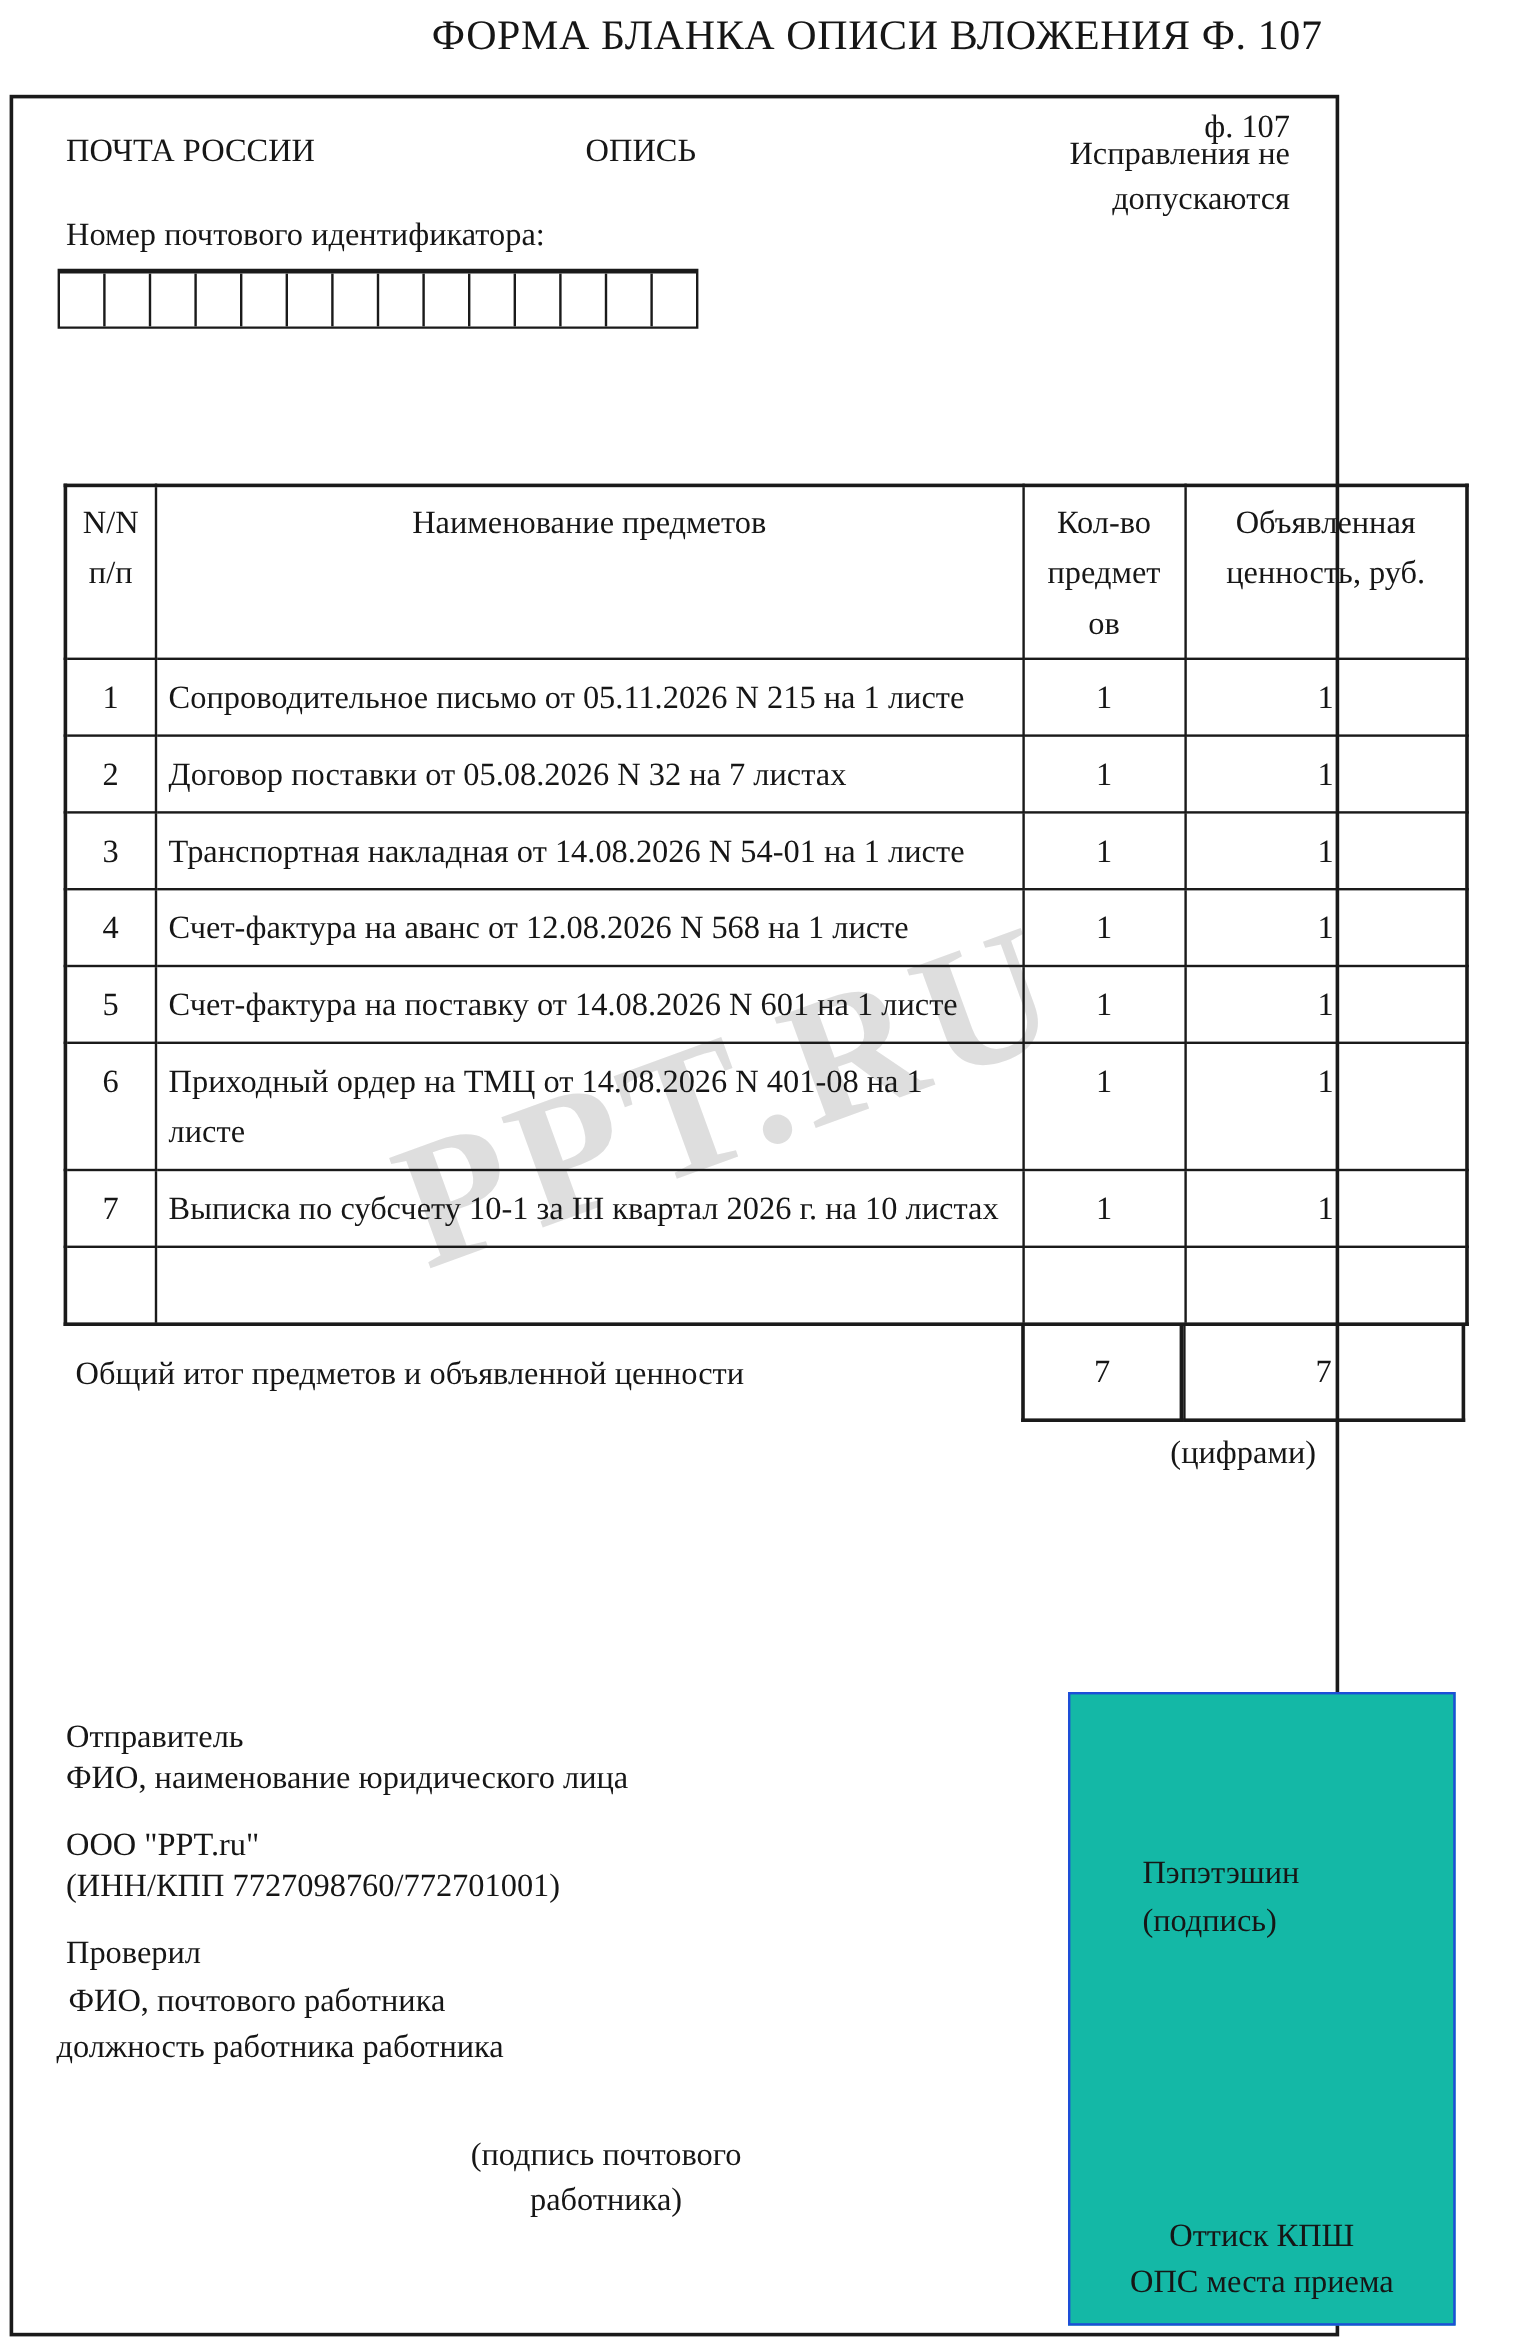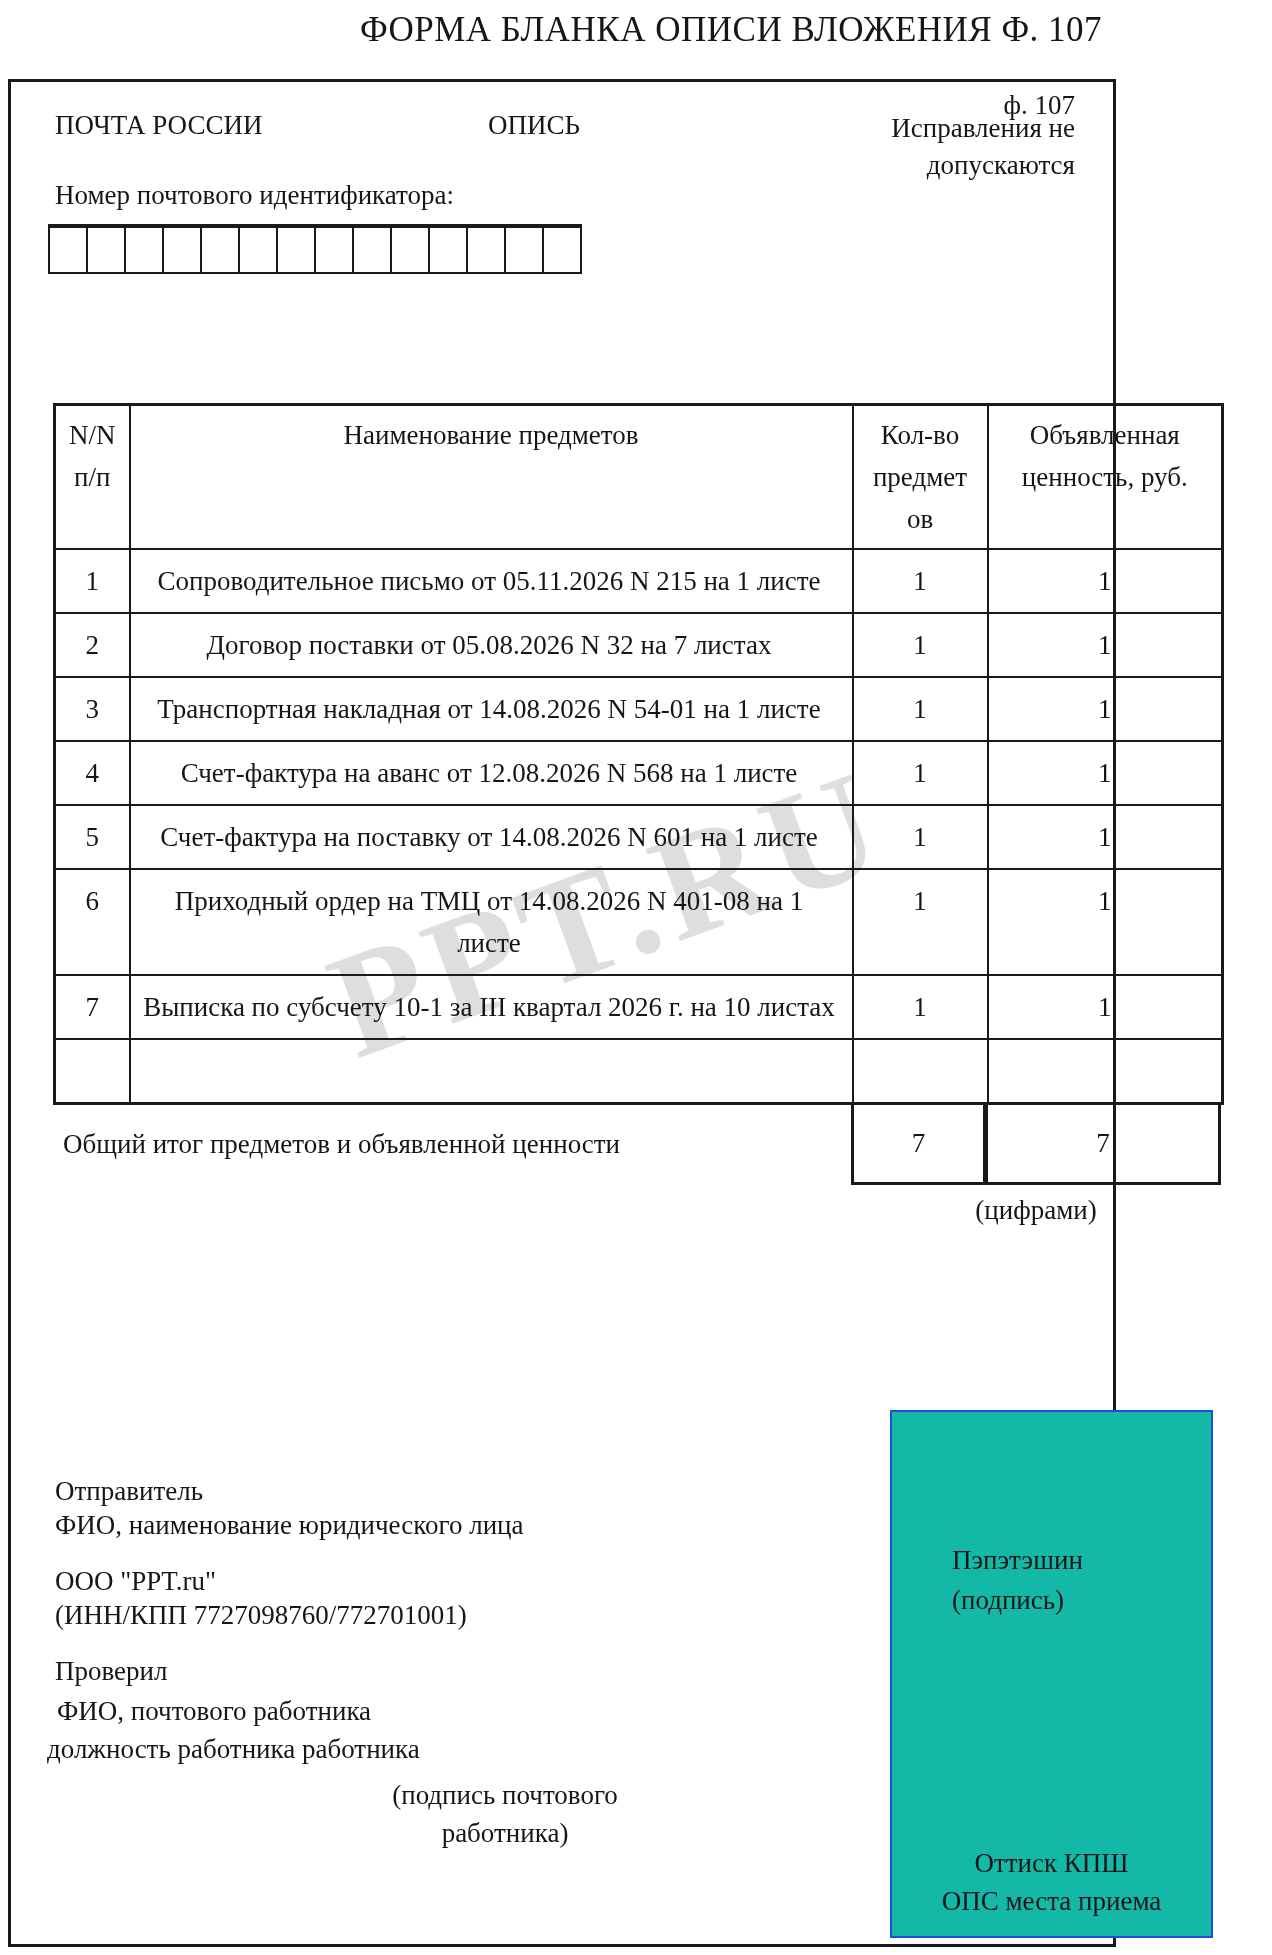--- a/index.html
+++ b/index.html
@@ -39,32 +39,32 @@
   .table-wrap { position:absolute; top:321px; left:42px; width:1168px; z-index:1; }
   table.items { border-collapse:collapse; width:1168px; table-layout:fixed;
     border:3px solid #1a1a1a; background:transparent; }
   table.items th, table.items td {
     border:2px solid #1a1a1a; vertical-align:top; line-height:42px;
     font-weight:normal; box-sizing:border-box; background:transparent;
   }
   table.items th { text-align:center; white-space:pre-line; padding:8px 6px; }
   table.items td { height:64px; padding:10px 8px; }
   .c-num, .c-qty, .c-val { text-align:center; }
-  .c-name { text-align:center; padding-left:10px !important; padding-right:14px !important; }
+  .c-name { text-align:left; padding-left:10px !important; padding-right:14px !important; }
 
   .total-row { display:flex; width:1168px; height:80px; }
   .total-label { width:798px; display:flex; align-items:center; padding-left:10px;
     box-sizing:border-box; }
   .total-qty { width:135px; border:3px solid #1a1a1a; border-top:none;
     display:flex; align-items:center; justify-content:center; box-sizing:border-box; }
   .total-val { width:235px; border:3px solid #1a1a1a; border-top:none; border-left:2px solid #1a1a1a;
     display:flex; align-items:center; justify-content:center; box-sizing:border-box; }
   .digits { margin:10px 0 0 800px; width:366px; text-align:center; }
 
-  .fline { position:absolute; left:44px; white-space:nowrap;margin-top:44px; }
+  .fline { position:absolute; left:44px; white-space:nowrap; }
   .sender-label   { top:1350px; }
   .sender-fio     { top:1384px; }
   .sender-company { top:1440px; }
   .sender-inn     { top:1474px; }
   .checked-label  { top:1530px; }
   .worker-fio     { top:1570px; left:46px; }
   .worker-pos     { top:1608px; left:36px; }
   .worker-sign {
     position:absolute; left:289px; top:1694px; width:410px; text-align:center;
     white-space:pre-line; line-height:38px;

